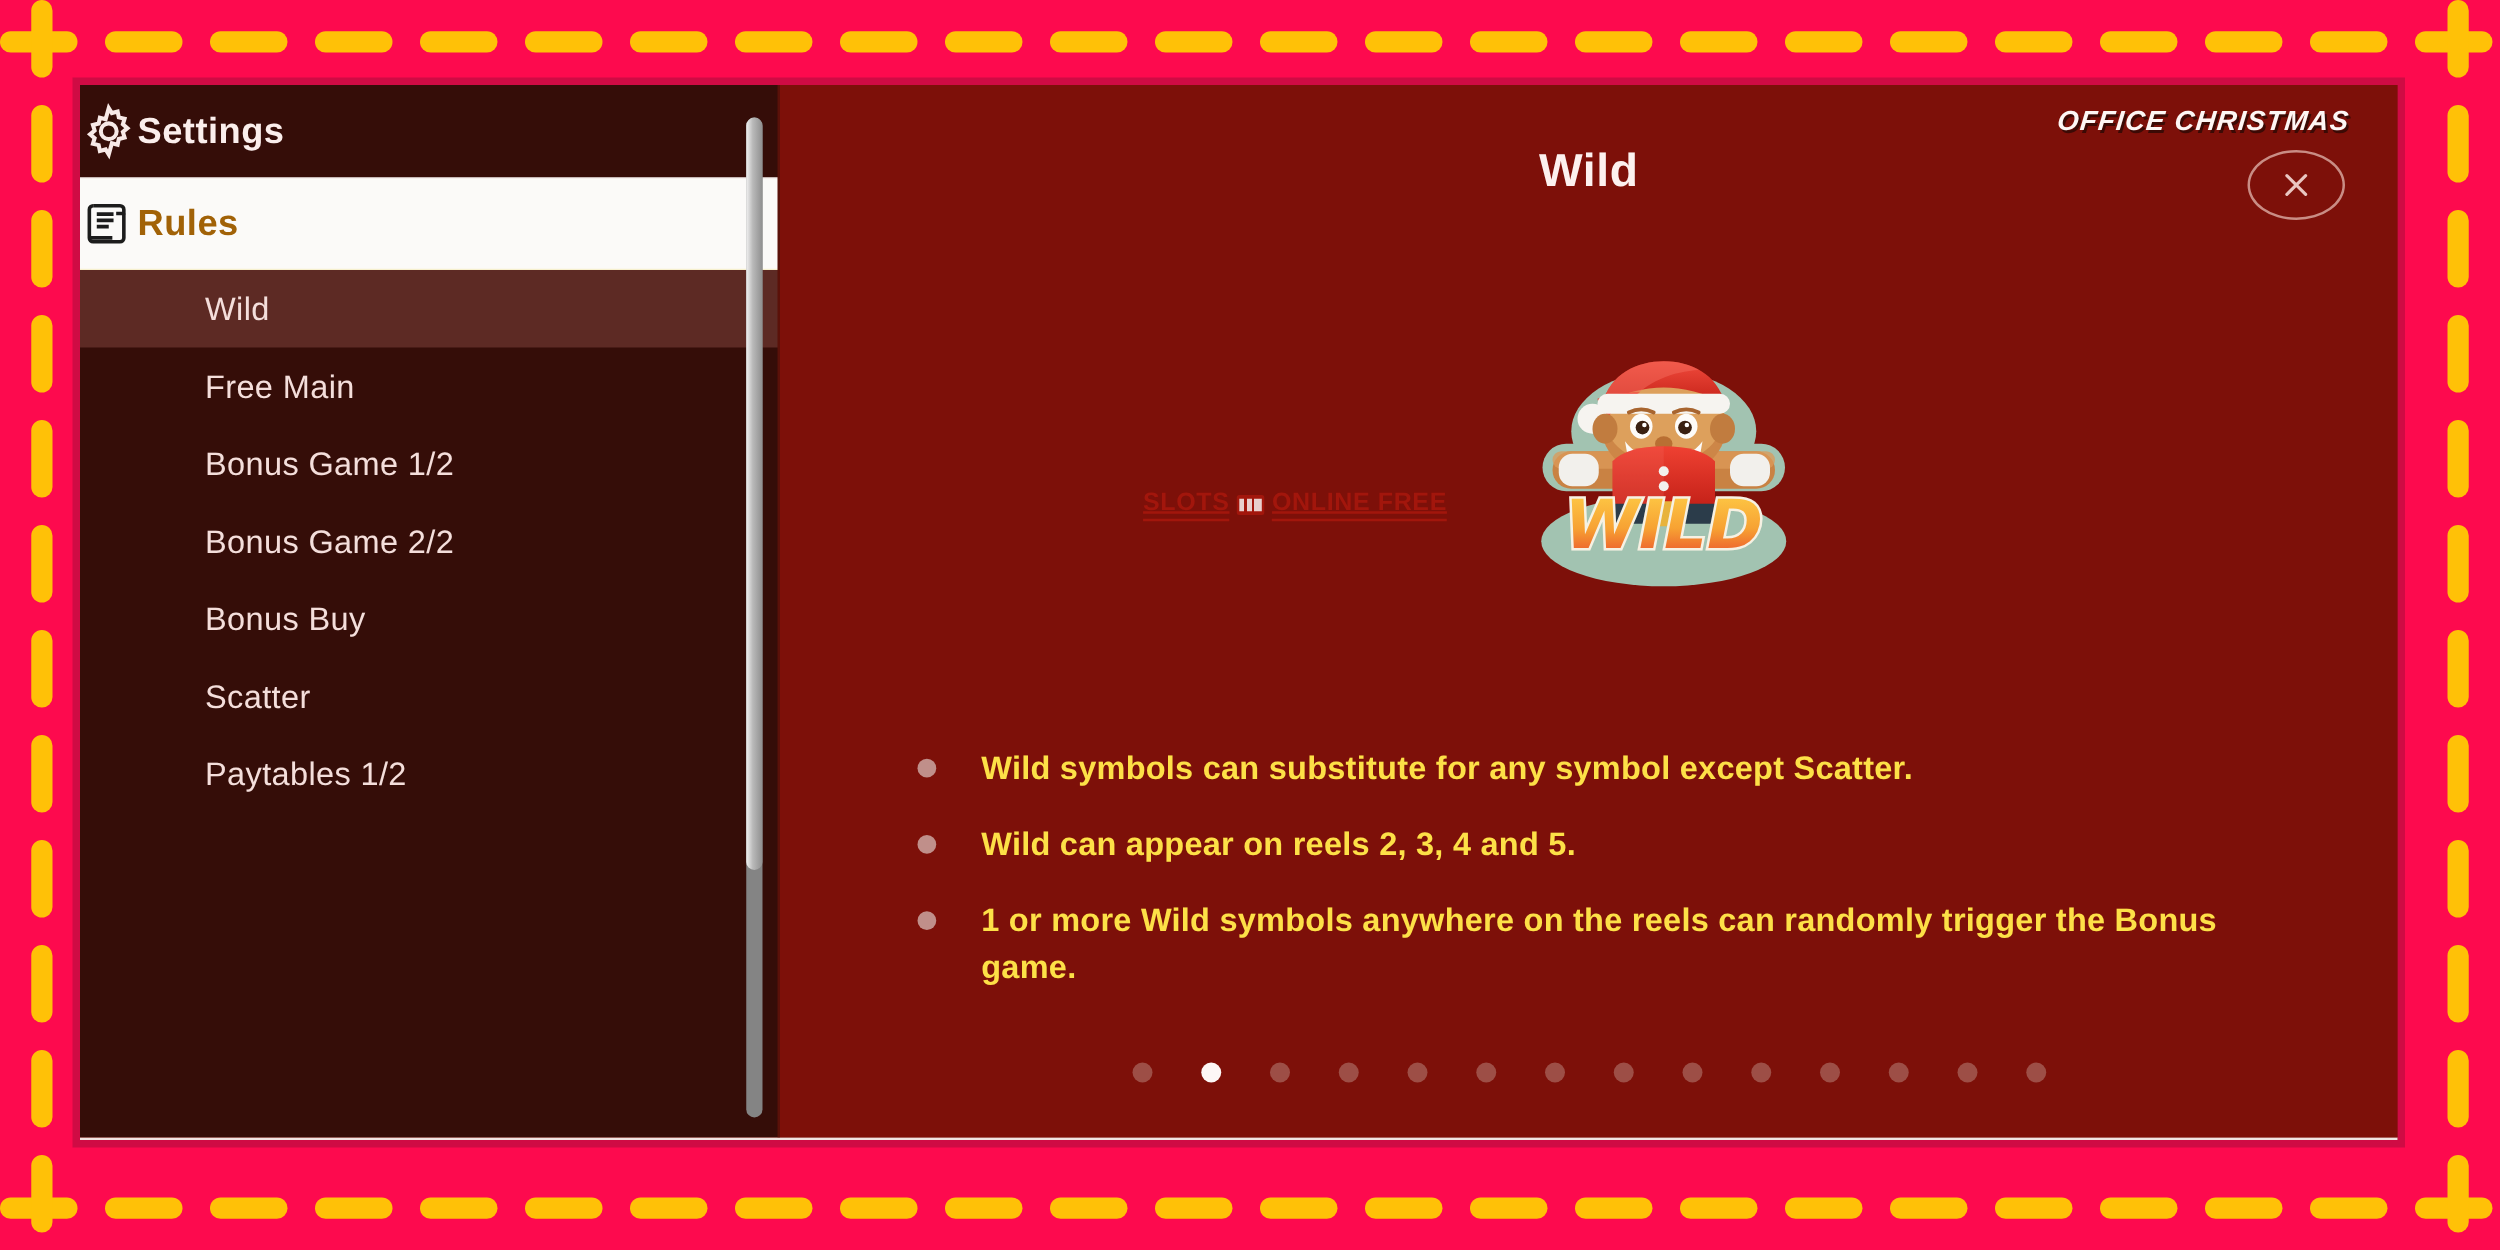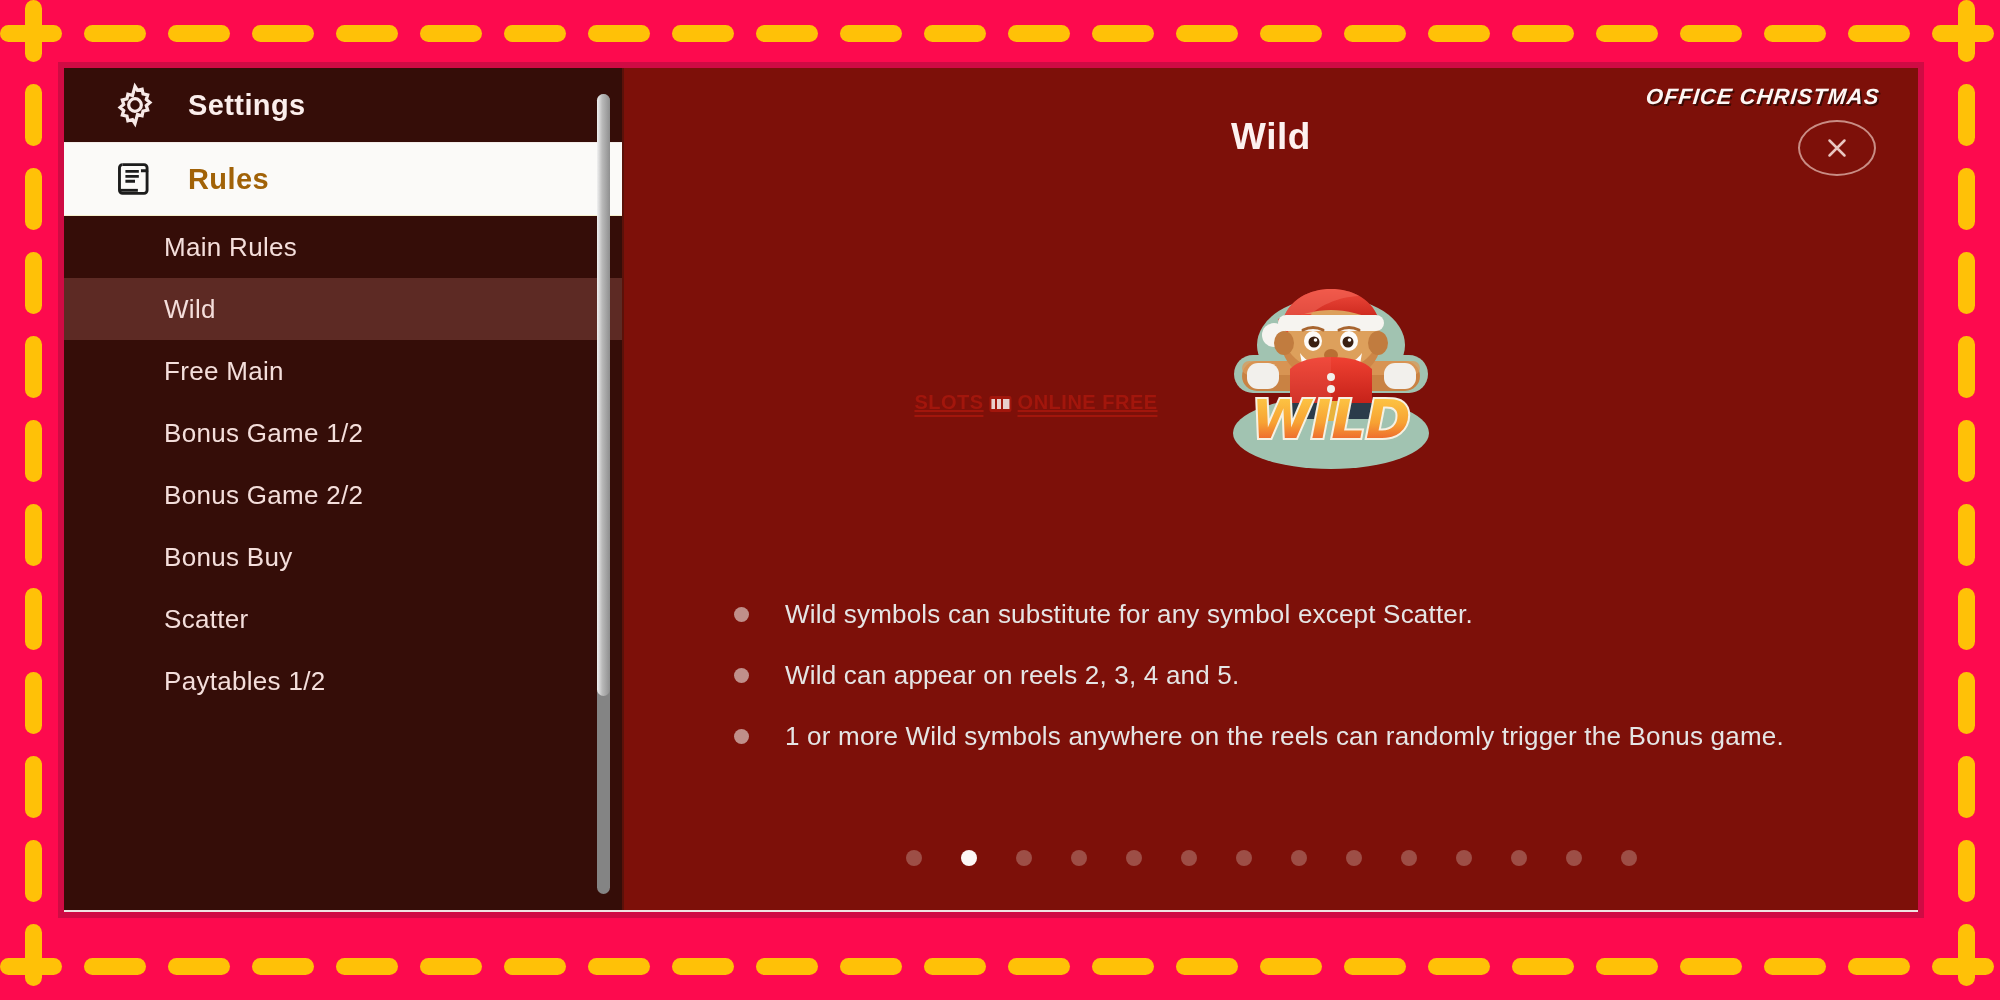--- a/index.html
+++ b/index.html
@@ -47,22 +47,20 @@
     width:560px;
     background:#350d08;
     position:relative;
     flex:0 0 560px;
     height:100%;
   }
   .side-head{
     display:flex;
     align-items:center;
     height:74px;
-    padding-left:48px;
-    gap:30px;
     cursor:pointer;
   }
   .side-head .ic{ width:46px; height:46px; display:block; flex:0 0 46px;}
   .side-head .lbl{
     font-size:29px; font-weight:bold; letter-spacing:.4px;
   }
   #head-settings{ background:#350d08; }
   #head-settings .lbl{ color:#fbeeec; }
   #head-rules{ background:#fbfaf8; border-top:1px solid #f3ece9; border-bottom:1px solid #f6f0ce;}
   #head-rules .lbl{ color:#a16207; }
@@ -186,23 +184,24 @@
     align-items:flex-start;
   }
   .bullet .dot{
     width:15px;height:15px;border-radius:50%;
     background:#c08f8a;
     flex:0 0 15px;
     margin-top:11px;
   }
   .bullet .txt{
     font-size:26px;
-    color:#e5e5e5;
+    color:#fde047;
     line-height:1.42;
     letter-spacing:.2px;
+    font-weight:bold;
   }
 
   
   #pager{
     position:absolute;
     left:0; right:0; bottom:44px;
     display:flex;
     justify-content:center;
     gap:39px;
   }
@@ -320,23 +319,20 @@
           <path d="M5.5 4.5c-.9 0-1.6.7-1.6 1.6v11.8c0 .9.7 1.6 1.6 1.6h11.2"></path>
           <path d="M16.7 19.5c.9 0 1.6-.7 1.6-1.6V7.7"></path>
           <path d="M3.9 17.9h9.6"></path>
           <path d="M7 8h7M7 10.6h7M7 13.2h5"></path>
         </svg>
       </span>
       <span class="lbl">Rules</span>
     </div>
 
     <div id="sub-list">
-          <div class="sub-item">
-            <span>Main Rules</span>
-          </div>
           <div class="sub-item active">
             <span>Wild</span>
           </div>
           <div class="sub-item">
             <span>Free Main</span>
           </div>
           <div class="sub-item">
             <span>Bonus Game 1/2</span>
           </div>
           <div class="sub-item">

